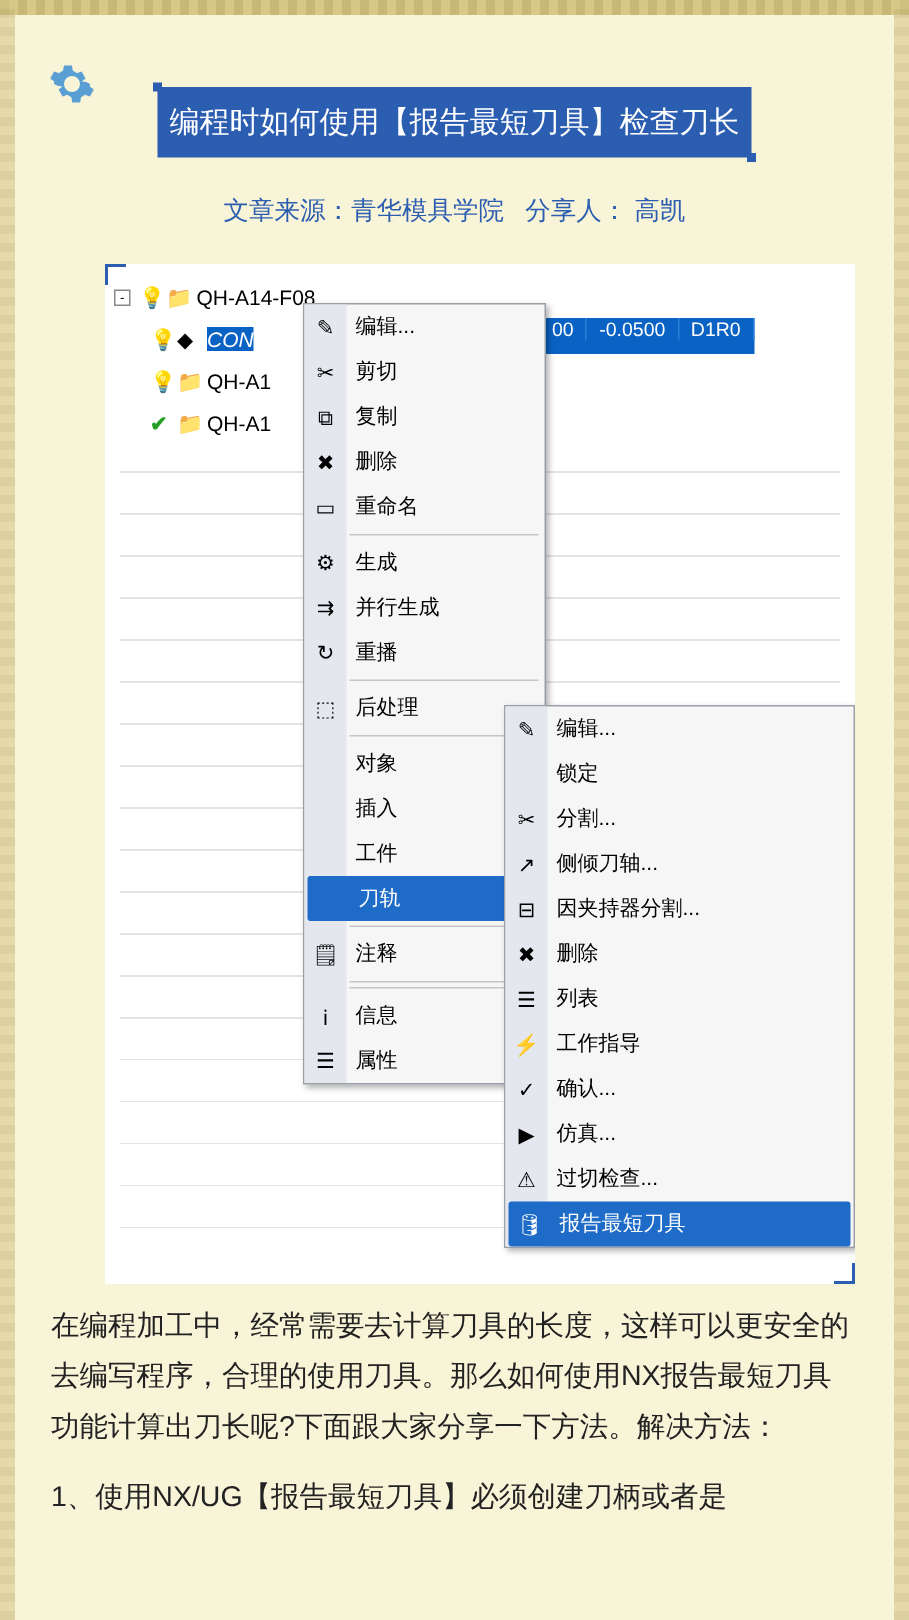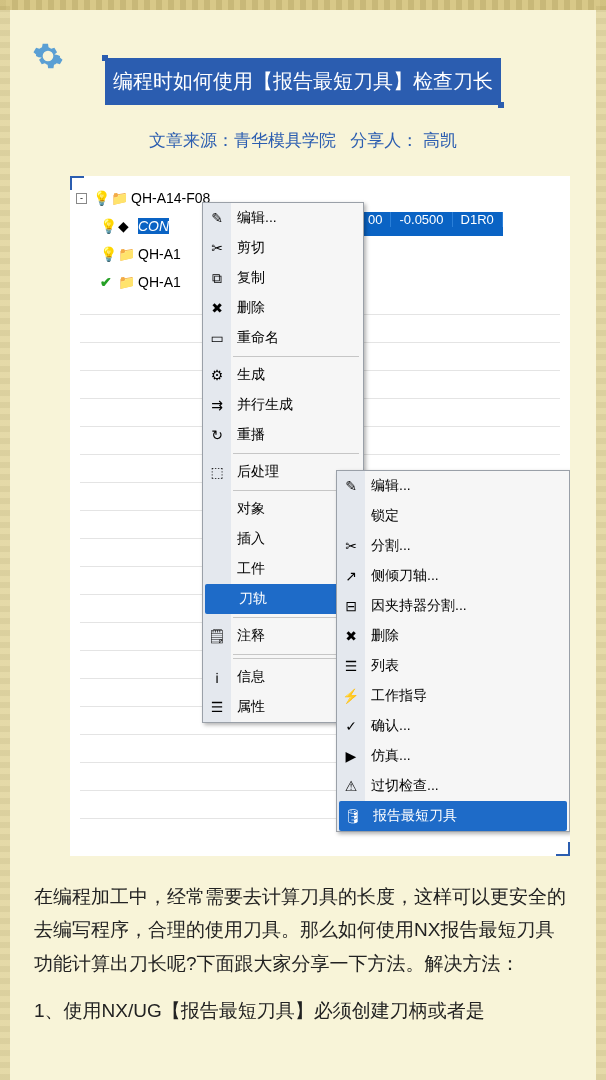--- a/index.html
+++ b/index.html
@@ -173,21 +173,21 @@
   .submenu-arrow {
     position: absolute;
     right: 6px;
     font-size: 10px;
   }
   .menu1 { top: 26px; left: 132px; width: 162px; }
   .menu2 { top: 294px; left: 266px; width: 234px; }
 
   
   .article {
-    margin-top: 24px;
+    margin-top: 12px;
     padding: 0 4px;
     color: #222;
     font-size: 19px;
     line-height: 1.75;
   }
   .article p { margin-bottom: 14px; }
 </style>
 </head>
 <body>
 

